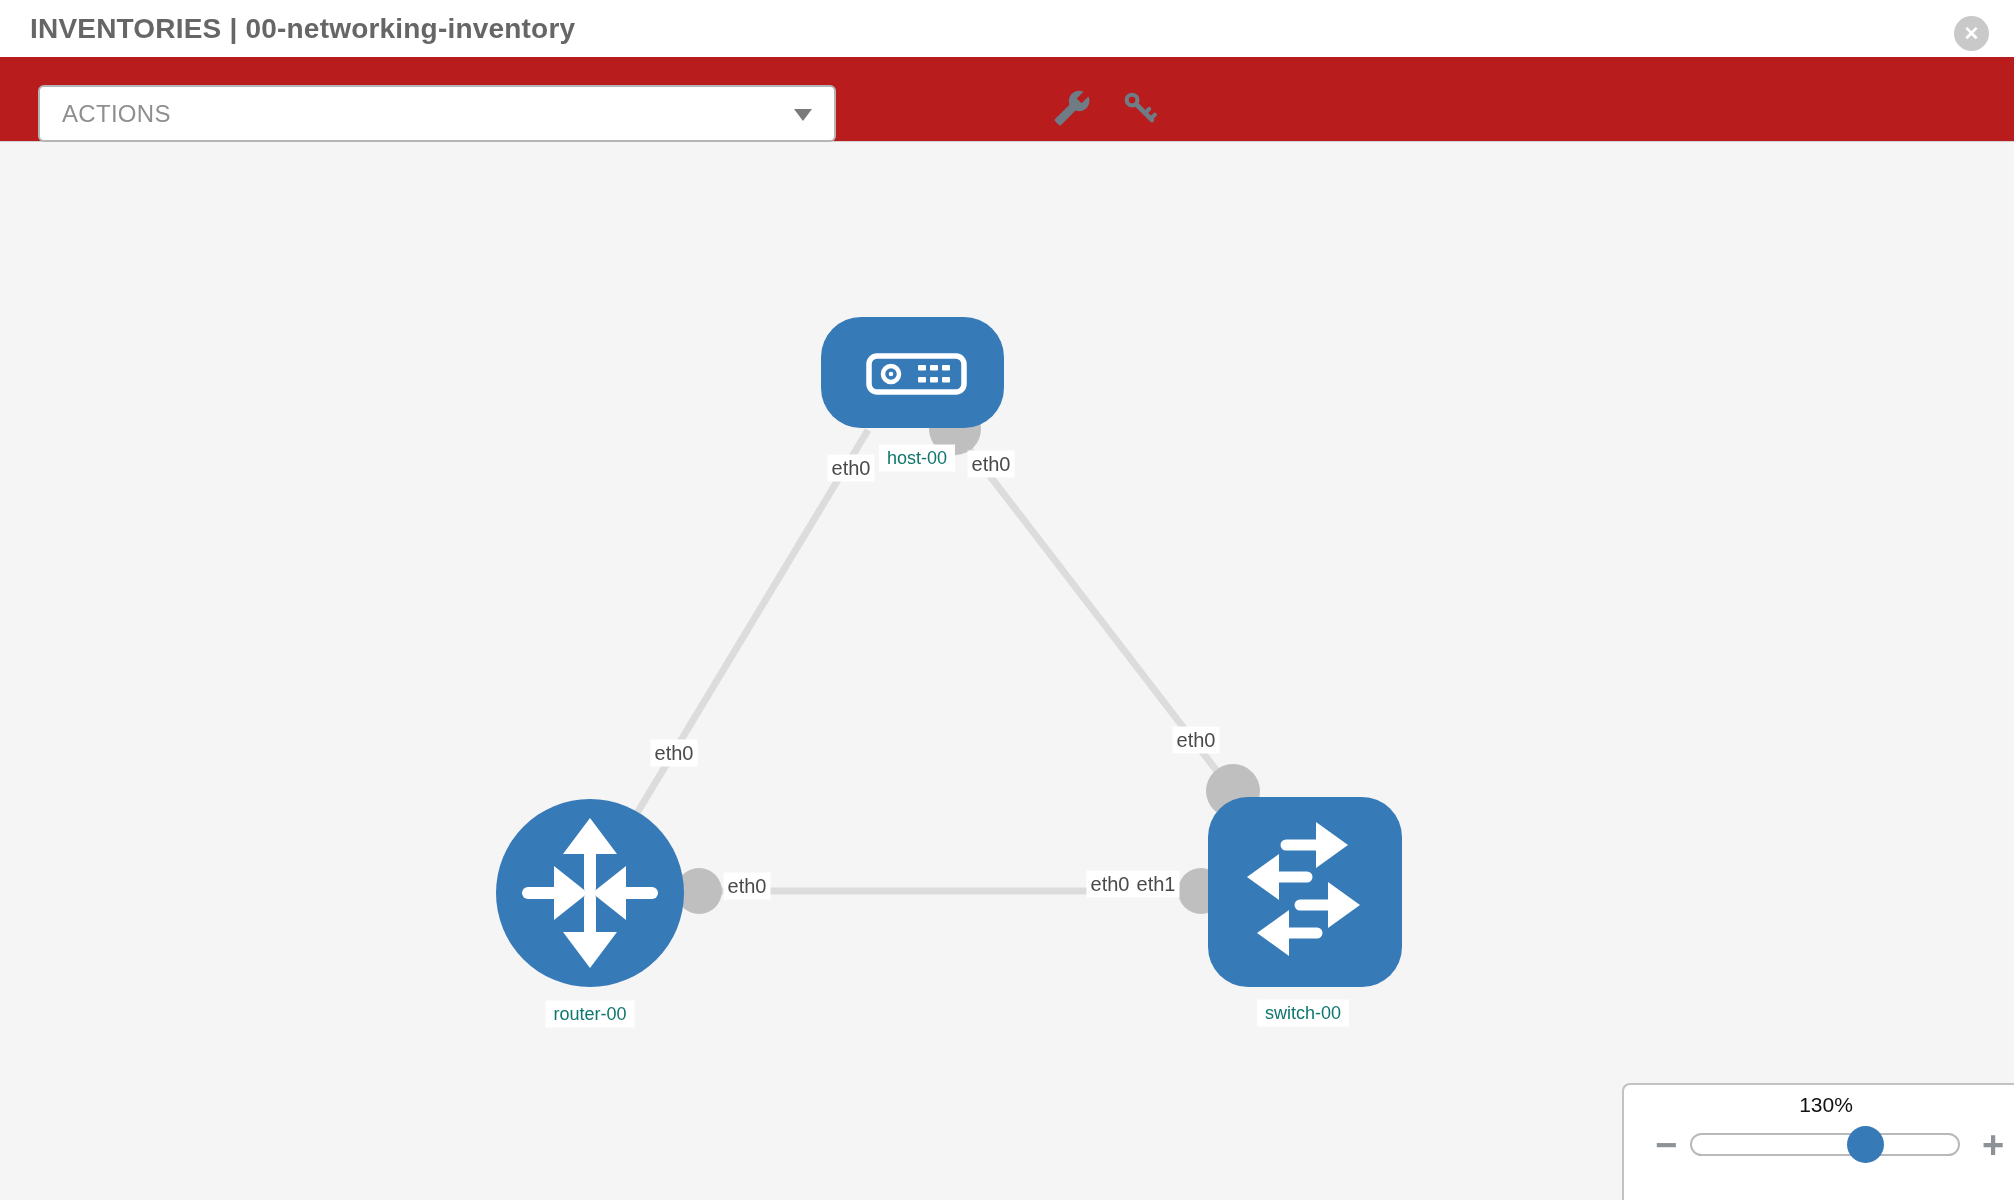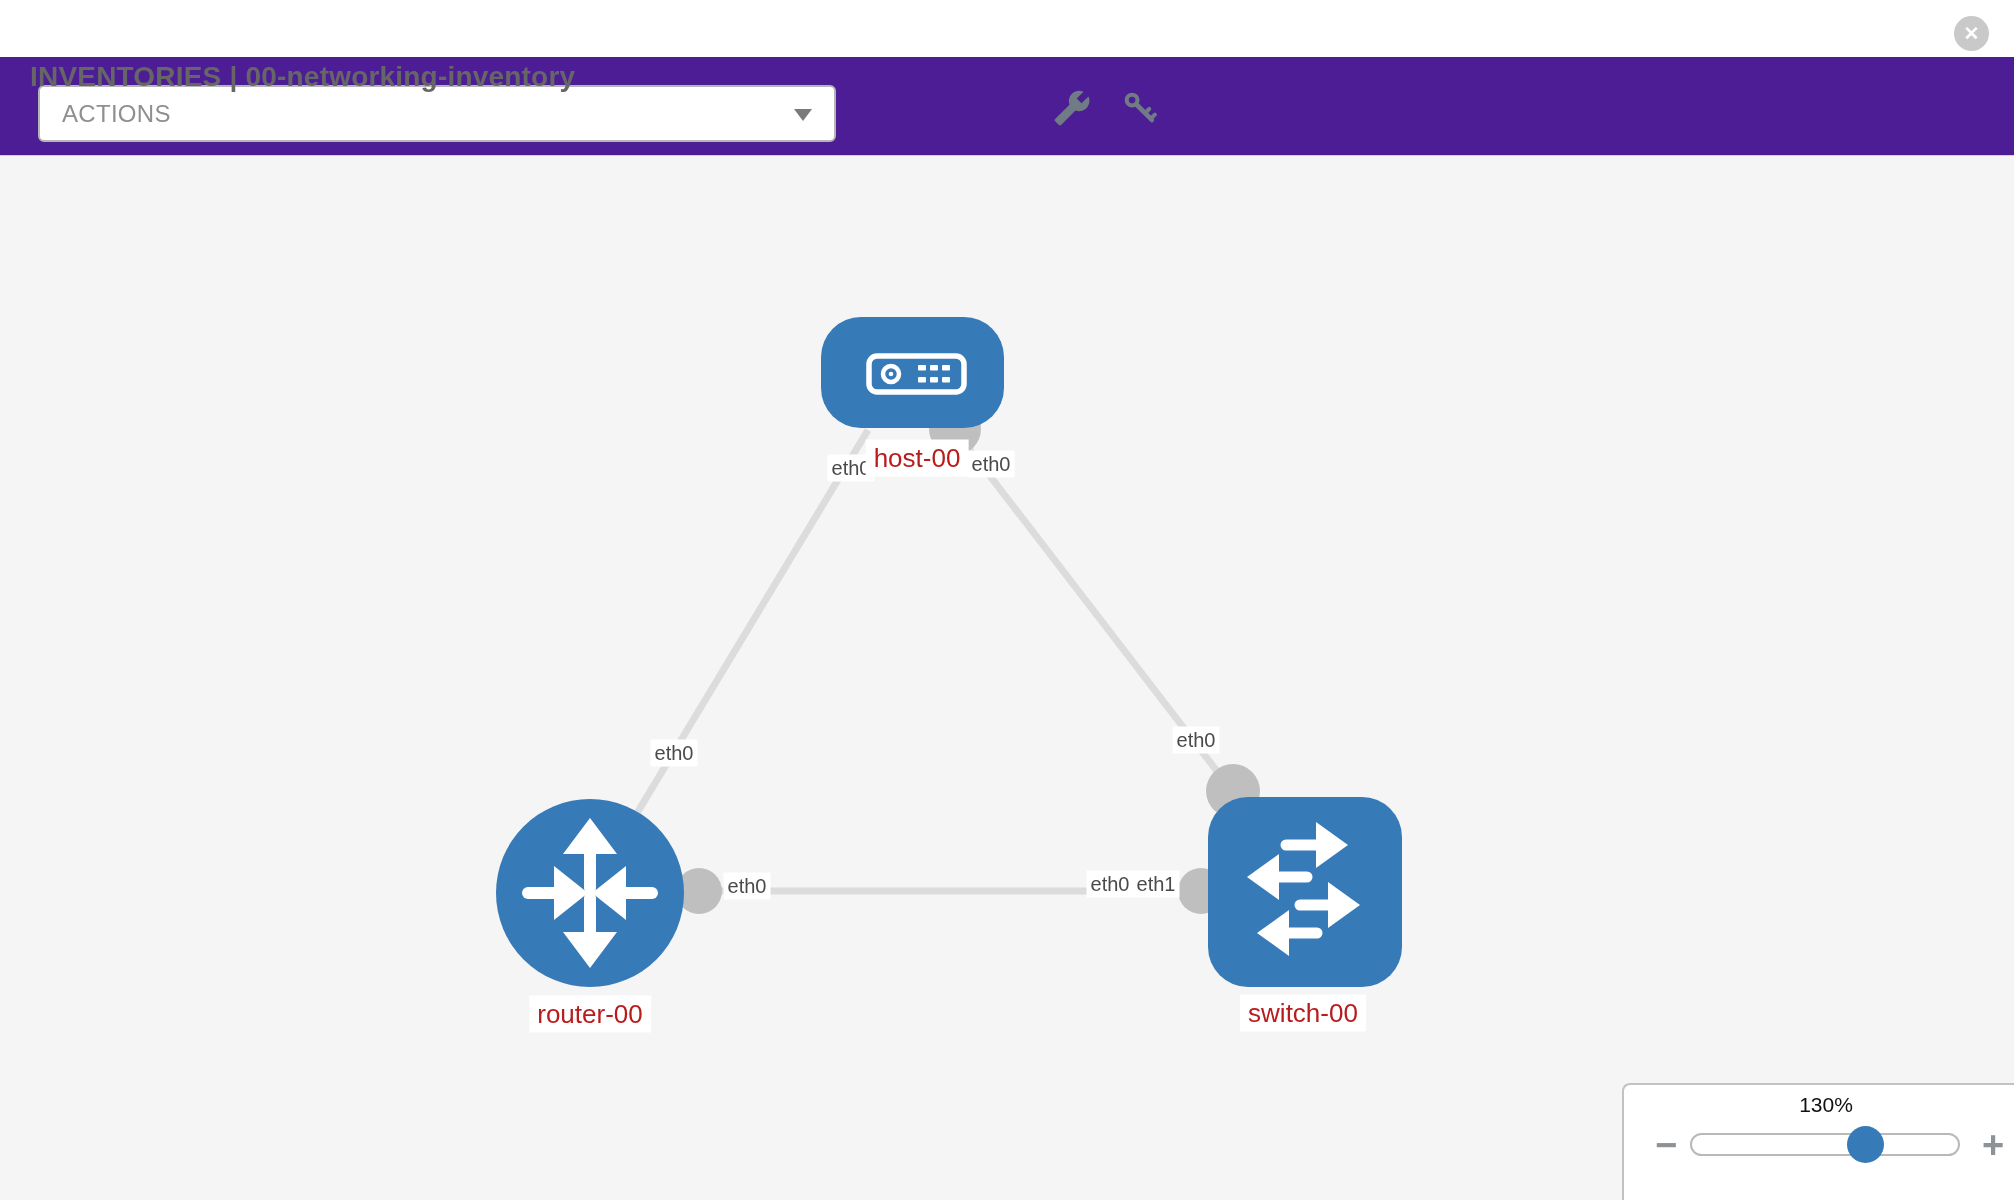--- a/index.html
+++ b/index.html
@@ -10,33 +10,33 @@
     overflow: hidden;
     position: relative;
   }
   
   .header {
     position: absolute; top: 0; left: 0; width: 2014px; height: 57px;
     background: #ffffff; z-index: 30;
   }
   .header-title {
     position: absolute; left: 30px; top: 13px;
-    font-size: 28px; font-weight: 700; color: #666666; letter-spacing: 0.2px; margin-top: 48px;
+    font-size: 28px; font-weight: 700; color: #666666; letter-spacing: 0.2px;
   }
   .close-btn {
     position: absolute; right: 25px; top: 16px;
     width: 35px; height: 35px; border-radius: 50%;
     background: #c9c9c9; color: #ffffff;
     display: flex; align-items: center; justify-content: center;
     font-size: 19px; font-weight: 700; cursor: pointer;
   }
   
   .toolbar {
-    position: absolute; top: 57px; left: 0; width: 2014px; height: 99px;
-    background: #4c1d95; border-bottom: 1px solid #d2d2d2; z-index: 30;
+    position: absolute; top: 57px; left: 0; width: 2014px; height: 85px;
+    background: #b91c1c; border-bottom: 1px solid #d2d2d2; z-index: 30;
   }
   .dropdown {
     position: absolute; top: 28px; height: 57px;
     background: #ffffff; border: 2px solid #b5b5b5; border-radius: 6px;
     display: flex; align-items: center; cursor: pointer;
   }
   .dropdown .dd-label {
     margin-left: 22px; font-size: 24px; color: #8f8f8f; letter-spacing: 0.3px;
   }
   .dropdown .caret {
@@ -58,21 +58,21 @@
   .canvas {
     position: absolute; top: 156px; left: 0; width: 2014px; height: 1044px;
     background: #f5f5f5; z-index: 1;
   }
   .topo-svg { position: absolute; top: 0; left: 0; z-index: 2; }
   
   .chip {
     position: absolute; transform: translate(-50%, -50%);
     background: #ffffff; color: #4a4a4a; white-space: nowrap; z-index: 5;
   }
-  .chip-node { font-size: 26px; padding: 3px 8px; color: #b91c1c; }
+  .chip-node { font-size: 18px; padding: 3px 8px; color: #0f766e; }
   .chip-if   { font-size: 20px; padding: 2px 4px; }
   
   .zoom-panel {
     position: absolute; left: 1622px; top: 1083px; width: 392px; height: 117px;
     background: #ffffff; border-left: 2px solid #c2c2c2; border-top: 2px solid #c2c2c2;
     border-top-left-radius: 8px; z-index: 20;
   }
   .zoom-value {
     position: absolute; left: 202px; top: 8px; transform: translateX(-50%);
     font-size: 21px; color: #111111;

